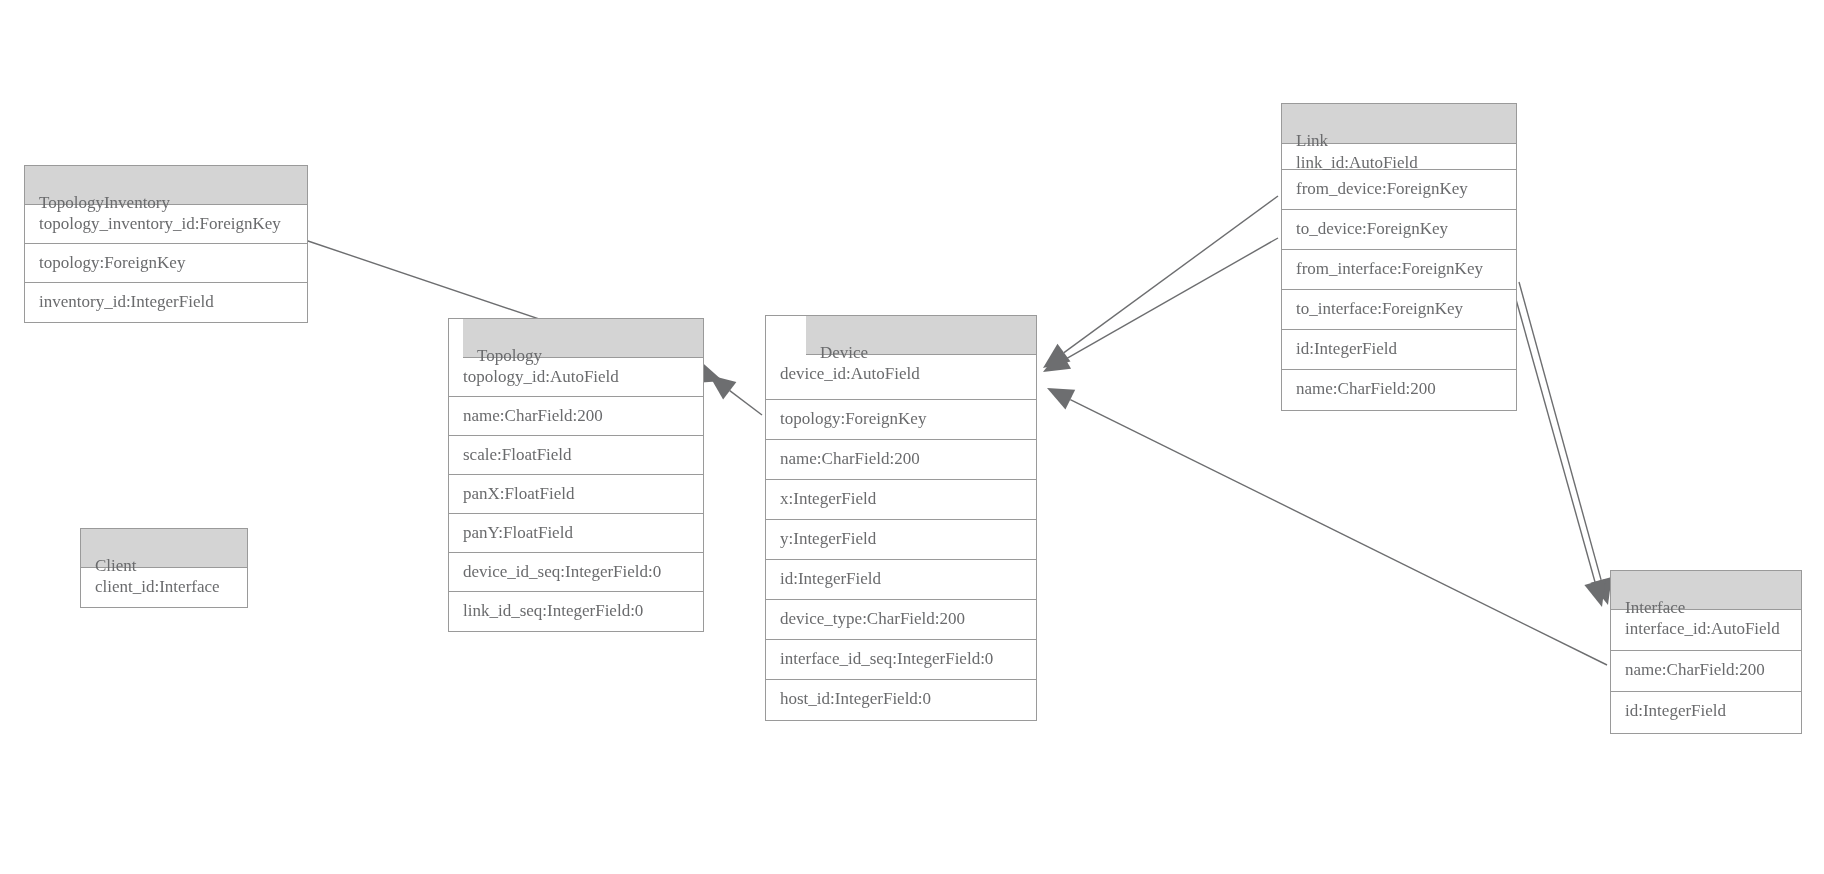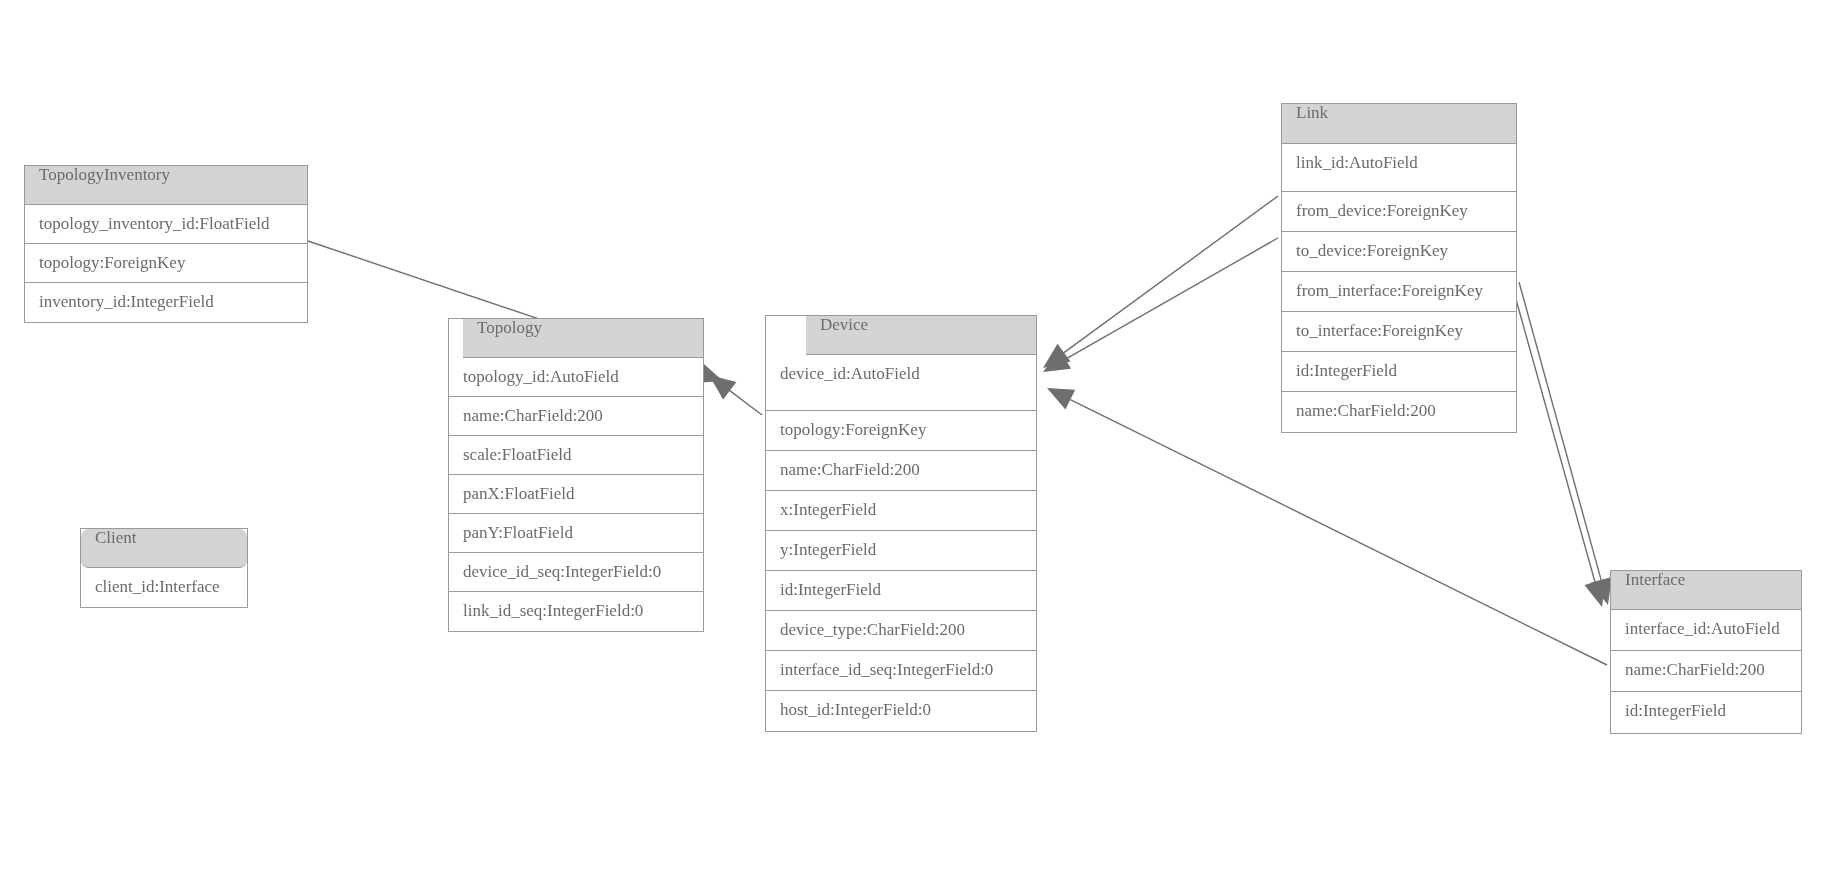--- a/index.html
+++ b/index.html
@@ -34,21 +34,21 @@
     background: #ffffff;
     z-index: 2;
   }
   .entity-header {
     box-sizing: border-box;
     background: #d4d4d4;
     border-bottom: 1px solid #9a9a9a;
     color: #6a6b6d;
     font-size: 17px;
     line-height: 1;
-    padding: 0 0 10px 14px;
+    padding: 28px 0 10px 14px;
     white-space: nowrap;
   }
   .entity-field {
     box-sizing: border-box;
     border-bottom: 1px solid #9a9a9a;
     color: #6a6b6d;
     font-size: 17px;
     line-height: 1;
     padding: 10px 0 10px 14px;
     white-space: nowrap;
@@ -87,53 +87,53 @@
         <line x1="1519" y1="282" x2="1601.0933065614654" y2="579.9341350489136" stroke="#6d6e70" stroke-width="1.4"></line>
         <polygon points="1608,605 1590.488517543698,582.8561976575244 1611.6980955792328,577.0120724403029" fill="#6d6e70"></polygon>
       </g>
       <g>
         <line x1="1510" y1="278" x2="1594.9980912956196" y2="581.9605656115094" stroke="#6d6e70" stroke-width="1.4"></line>
         <polygon points="1602,607 1584.4044844389505,584.9229116018241 1605.5916981522887,578.9982196211947" fill="#6d6e70"></polygon>
       </g>
     </svg>
 <div class="entity" style="left: 24px; top: 165px; width: 284px;">
       <div class="entity-header" style="height: 39px; background: rgb(212, 212, 212);">TopologyInventory</div>
-      <div class="entity-field" style="height: 39px;">topology_inventory_id:FloatField</div>
+      <div class="entity-field" style="height: 39px;">topology_inventory_id:ForeignKey</div>
       <div class="entity-field" style="height: 39px;">topology:ForeignKey</div>
       <div class="entity-field" style="height: 39px;">inventory_id:IntegerField</div>
     </div>
     <div class="entity" style="left: 448px; top: 318px; width: 256px;">
       <div class="entity-header" style="height: 39px; background: rgb(212, 212, 212); margin-left: 14px;">Topology</div>
       <div class="entity-field" style="height: 39px;">topology_id:AutoField</div>
       <div class="entity-field" style="height: 39px;">name:CharField:200</div>
       <div class="entity-field" style="height: 39px;">scale:FloatField</div>
       <div class="entity-field" style="height: 39px;">panX:FloatField</div>
       <div class="entity-field" style="height: 39px;">panY:FloatField</div>
       <div class="entity-field" style="height: 39px;">device_id_seq:IntegerField:0</div>
       <div class="entity-field" style="height: 39px;">link_id_seq:IntegerField:0</div>
     </div>
     <div class="entity" style="left: 80px; top: 528px; width: 168px;">
-      <div class="entity-header" style="height: 39px; background: rgb(212, 212, 212); border-radius: 8px;">Client</div>
+      <div class="entity-header" style="height: 39px; background: rgb(212, 212, 212);">Client</div>
       <div class="entity-field" style="height: 39px;">client_id:Interface</div>
     </div>
     <div class="entity" style="left: 765px; top: 315px; width: 272px;">
       <div class="entity-header" style="height: 39px; background: rgb(212, 212, 212); margin-left: 40px;">Device</div>
-      <div class="entity-field" style="height: 56px;">device_id:AutoField</div>
+      <div class="entity-field" style="height: 45px;">device_id:AutoField</div>
       <div class="entity-field" style="height: 40px;">topology:ForeignKey</div>
       <div class="entity-field" style="height: 40px;">name:CharField:200</div>
       <div class="entity-field" style="height: 40px;">x:IntegerField</div>
       <div class="entity-field" style="height: 40px;">y:IntegerField</div>
       <div class="entity-field" style="height: 40px;">id:IntegerField</div>
       <div class="entity-field" style="height: 40px;">device_type:CharField:200</div>
       <div class="entity-field" style="height: 40px;">interface_id_seq:IntegerField:0</div>
       <div class="entity-field" style="height: 40px;">host_id:IntegerField:0</div>
     </div>
     <div class="entity" style="left: 1281px; top: 103px; width: 236px;">
       <div class="entity-header" style="height: 40px; background: rgb(212, 212, 212);">Link</div>
-      <div class="entity-field" style="height: 48px;">link_id:AutoField</div>
+      <div class="entity-field" style="height: 26px;">link_id:AutoField</div>
       <div class="entity-field" style="height: 40px;">from_device:ForeignKey</div>
       <div class="entity-field" style="height: 40px;">to_device:ForeignKey</div>
       <div class="entity-field" style="height: 40px;">from_interface:ForeignKey</div>
       <div class="entity-field" style="height: 40px;">to_interface:ForeignKey</div>
       <div class="entity-field" style="height: 40px;">id:IntegerField</div>
       <div class="entity-field" style="height: 40px;">name:CharField:200</div>
     </div>
     <div class="entity" style="left: 1610px; top: 570px; width: 192px;">
       <div class="entity-header" style="height: 39px; background: rgb(212, 212, 212);">Interface</div>
       <div class="entity-field" style="height: 41px;">interface_id:AutoField</div>

